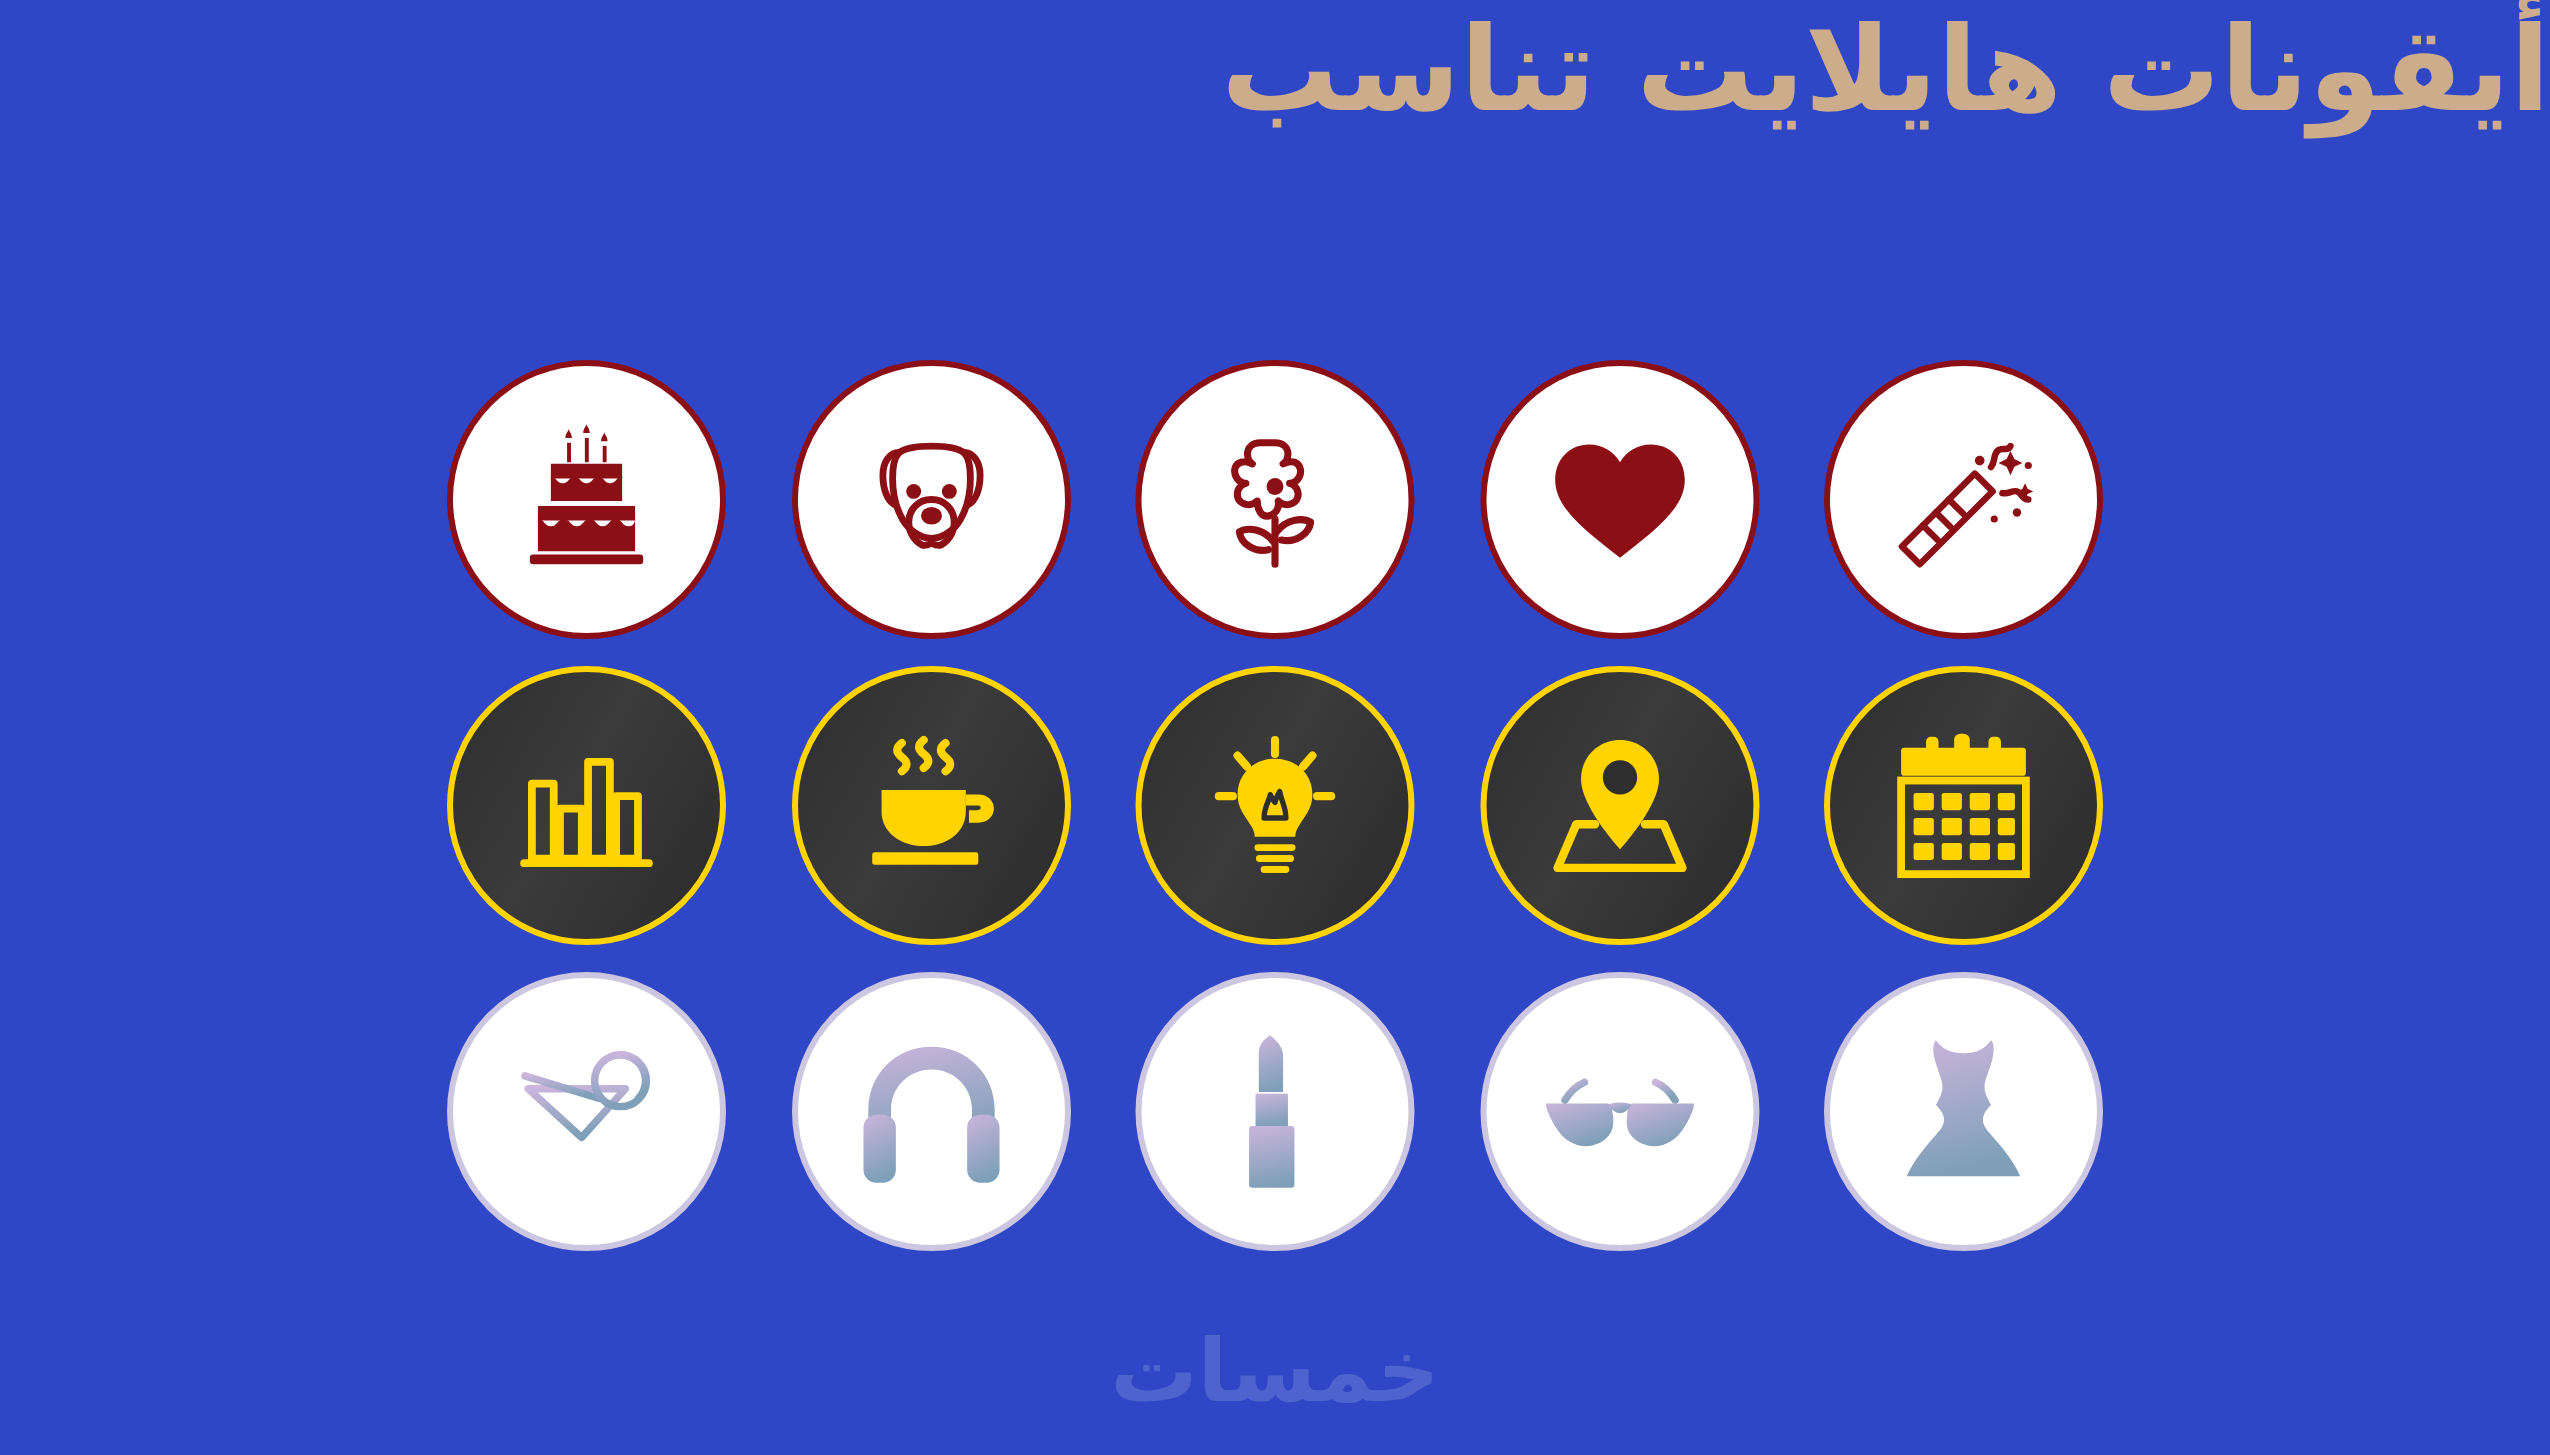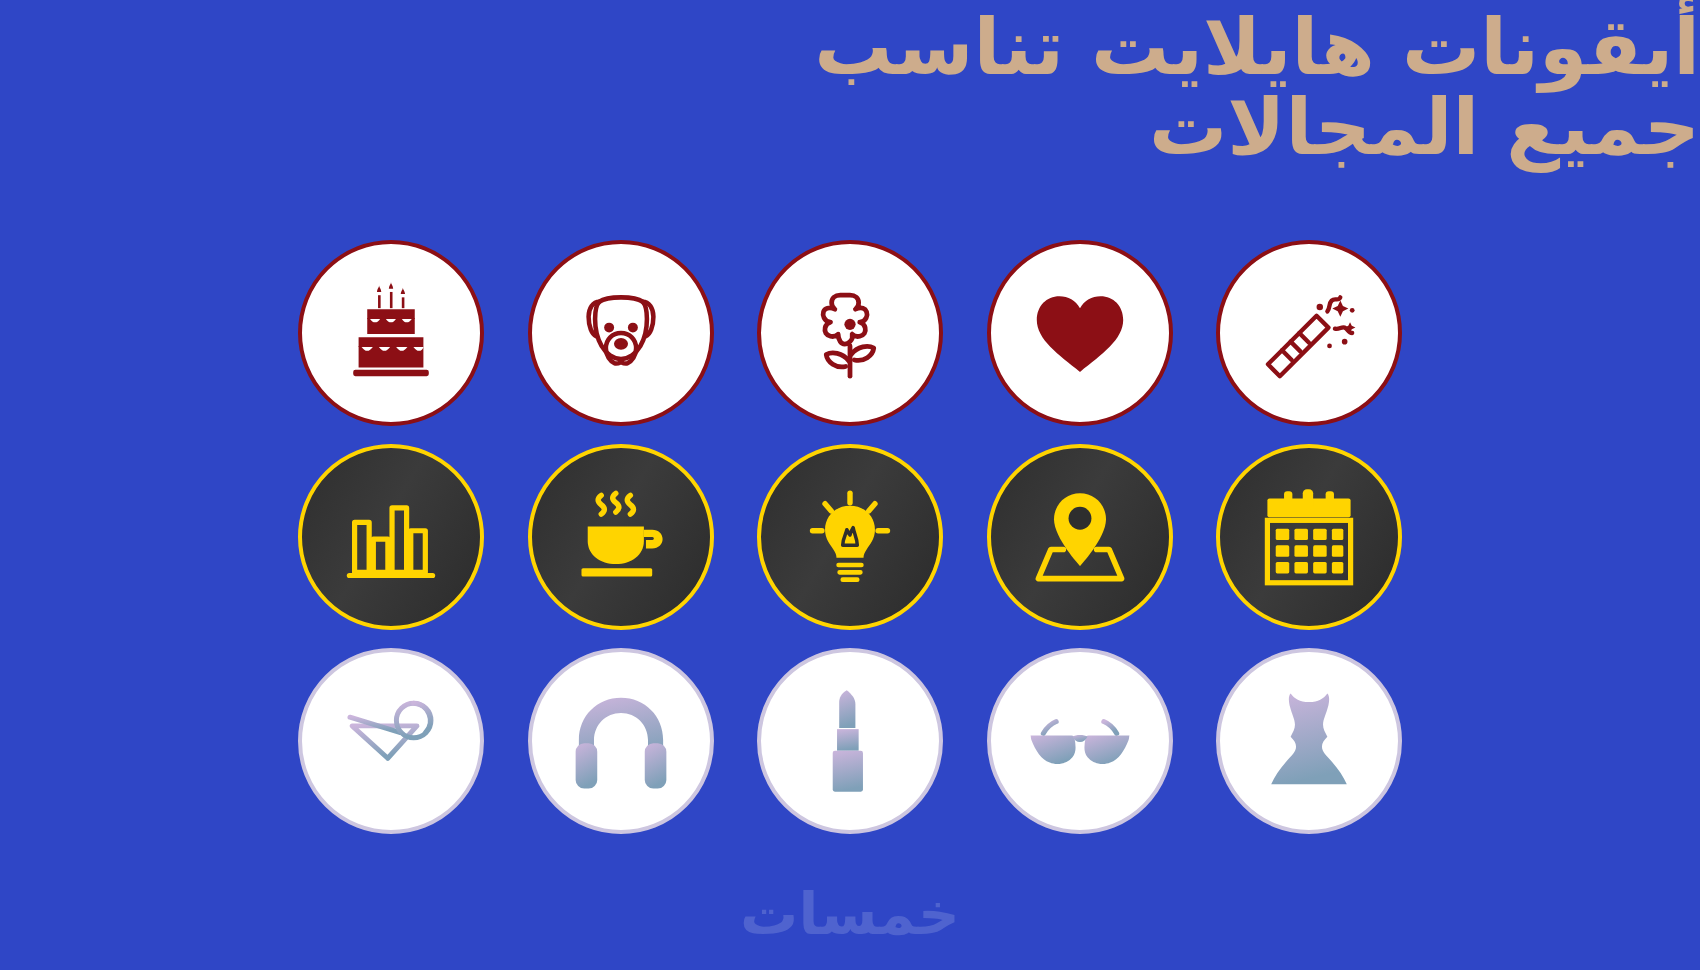--- a/index.html
+++ b/index.html
@@ -104,21 +104,20 @@
     letter-spacing: 2px;
   }
 </style>
 </head>
 <body>
 
 <div class="poster">
 
   <div class="title-block">
     <div class="title-line">أيقونات هايلايت تناسب</div>
-    <div class="title-line">جميع المجالات</div>
   </div>
 
   <div class="grid">
 
     <div class="row row-red">
 
       <div class="circle">
         <svg class="glyph" viewBox="0 0 100 100">
           <g fill="#8c0f15">
 

